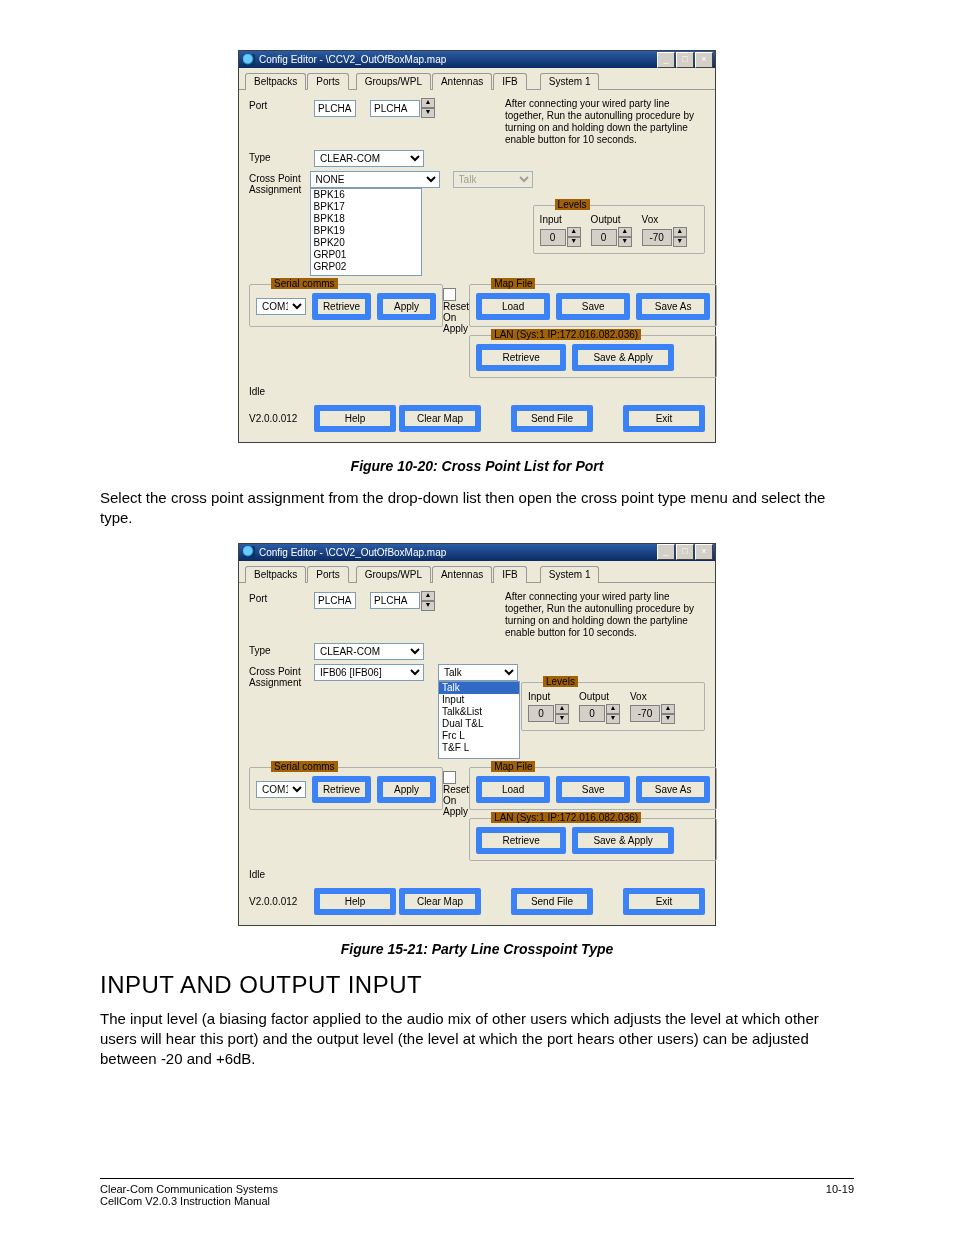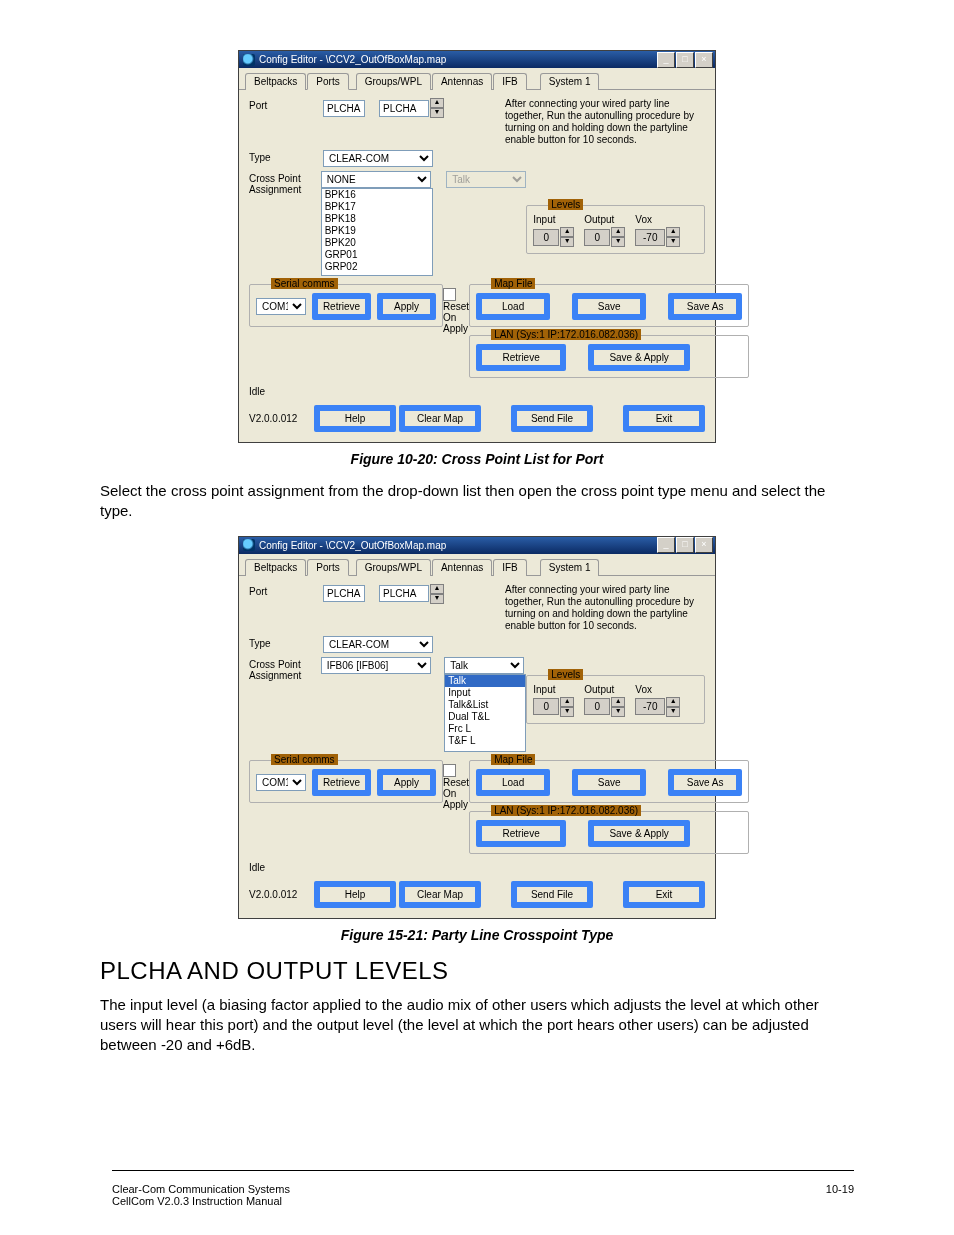--- a/index.html
+++ b/index.html
@@ -53,21 +53,21 @@
     border:1px solid #999;
     border-bottom:none;
     border-top-left-radius:3px;border-top-right-radius:3px;
     background:#ece9d8;
     margin-right:1px;
     position:relative;top:1px;
   }
   .tab.active{background:#ece9d8;border-bottom:1px solid #ece9d8}
   .pane{padding:8px 10px 6px 10px}
   .row{display:flex;align-items:flex-start;margin-bottom:4px}
-  .lbl{width:74px;font-size:10px;padding-top:2px}
+  .lbl{width:65px;font-size:10px;padding-top:2px}
   .inset{
     background:#fff;border:1px solid #7f9db9;
     font-size:10px;padding:1px 3px;
   }
   .inset.ro{background:#ece9d8}
   .spinbtns{display:inline-flex;flex-direction:column;margin-left:1px}
   .spinbtns span{
     width:12px;height:8px;
     background:#d4d0c8;border:1px solid #808080;
     font-size:7px;line-height:6px;text-align:center;
@@ -97,43 +97,42 @@
   .lev .box{display:flex;align-items:center;margin-top:2px}
   .lev .val{
     width:24px;height:15px;
     background:#d4d0c8;border:1px solid #808080;
     text-align:center;font-size:10px;line-height:15px;
   }
   .btn{
     background:#ece9d8;border:6px solid #3b82f6;border-radius:2px;
     padding:2px 0;width:62px;text-align:center;font-size:10px;
   }
-  .btnrow{display:flex;gap:22px}
+  .btnrow{display:flex;gap:6px}
   .chk{width:11px;height:11px;border:1px solid #808080;background:#fff;display:inline-block;margin-right:4px;vertical-align:middle}
   .bottom .section{display:flex;align-items:center;gap:6px}
   .status{font-size:10px;padding:4px 0 8px 0}
   .footerbar .btn{width:70px}
   
   .caption{
     text-align:center;font-style:italic;font-weight:bold;
-    font-size:14px;margin:8px 0 14px 0;
+    font-size:14px;margin:15px 0 14px 0;
     font-family:Arial,Helvetica,sans-serif;
   }
   .para{font-size:15px;line-height:1.35;margin:0 0 14px 0}
   h2.sec{
     font-family:Arial,Helvetica,sans-serif;
     font-weight:400;font-size:24px;letter-spacing:0.5px;
     margin:10px 0 10px 0;
   }
   .pgfooter{
     position:absolute;left:100px;right:100px;bottom:28px;
-    border-top:1px solid #000;padding-top:12px;
+    border-top:1px solid #000;padding-top:4px;
     font-size:11px;display:flex;justify-content:space-between;
     font-family:Arial,Helvetica,sans-serif;
-    margin-left:12px;
   }
   .app-icon{
     width:12px;height:12px;display:inline-block;margin-right:4px;
     background:radial-gradient(circle at 40% 40%,#6cf 0 40%,#036 60%);
     border-radius:2px;
   }
 </style>
 </head>
 <body>
 
@@ -179,21 +178,21 @@
       <div class="row">
         <div class="lbl">Type</div>
         <select class="inset" style="width:110px">
           <option>CLEAR-COM</option>
         </select>
       </div>
 
       <div class="row">
         <div class="lbl" style="line-height:11px">Cross Point Assignment</div>
         <div>
-          <select class="inset" style="width:110px">
+          <select class="inset" style="width:130px">
             <option>NONE</option>
           </select>
           <div class="listbox">
             <div>BPK16</div>
             <div>BPK17</div>
             <div>BPK18</div>
             <div>BPK19</div>
             <div>BPK20</div>
             <div>GRP01</div>
             <div>GRP02</div>
@@ -449,21 +448,21 @@
         <div style="width:30px"></div>
         <div class="btn">Send File</div>
         <div style="width:30px"></div>
         <div class="btn">Exit</div>
       </div>
     </div>
   </div>
 
   <div class="caption">Figure 15-21: Party Line Crosspoint Type</div>
 
-  <h2 class="sec">PLCHA AND OUTPUT LEVELS</h2>
+  <h2 class="sec">INPUT AND OUTPUT INPUT</h2>
 
   <p class="para">The input level (a biasing factor applied to the audio mix of other users which adjusts the level at which other users will hear this port) and the output level (the level at which the port hears other users) can be adjusted between -20 and +6dB.</p>
 
   <div class="pgfooter">
     <div>
       <div>Clear-Com Communication Systems</div>
       <div>CellCom V2.0.3 Instruction Manual</div>
     </div>
     <div>10-19</div>
   </div>

